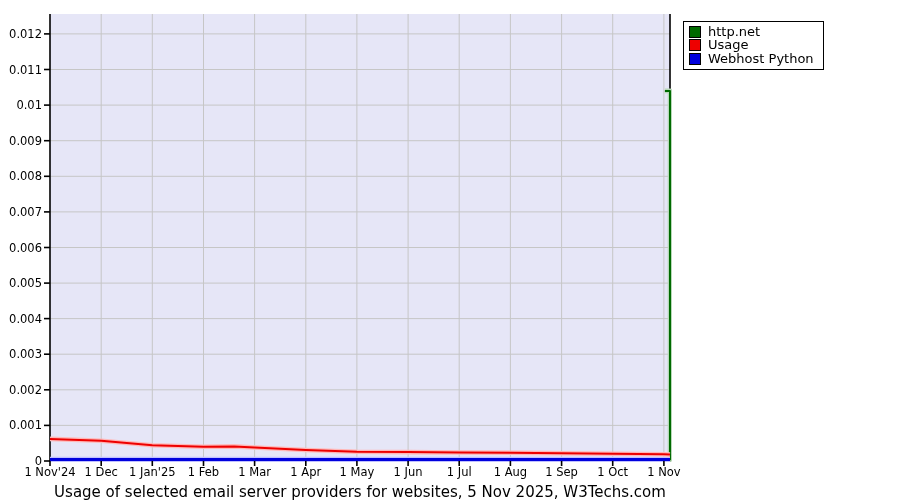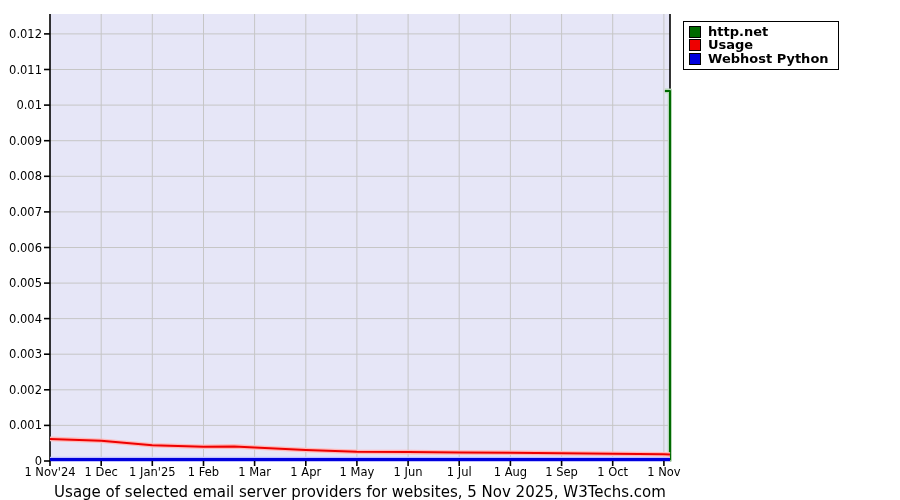--- a/index.html
+++ b/index.html
@@ -5,21 +5,21 @@
   html,body{margin:0;padding:0;background:#ffffff;}
   .stage{
     position:relative;width:900px;height:500px;background:#ffffff;
     font-family:"DejaVu Sans","Liberation Sans",sans-serif;overflow:hidden;
   }
   #chart-svg{position:absolute;left:0;top:0;}
   .legend{
     position:absolute;left:683px;top:21px;background:#ffffff;
     border:1px solid #000000;padding:3px 9px 4px 5px;font-size:13px;line-height:13.4px;
   }
-  .legend-row{display:flex;align-items:center;white-space:nowrap;font-weight:bold;}
+  .legend-row{display:flex;align-items:center;white-space:nowrap;}
   .swatch{
     display:inline-block;width:10px;height:10px;border:1px solid #000000;
     margin-right:7px;flex:0 0 auto;
   }
   .caption{
     position:absolute;left:50px;top:483px;width:620px;text-align:center;
     font-size:15px;color:#000000;
   }
 </style>
 </head>

